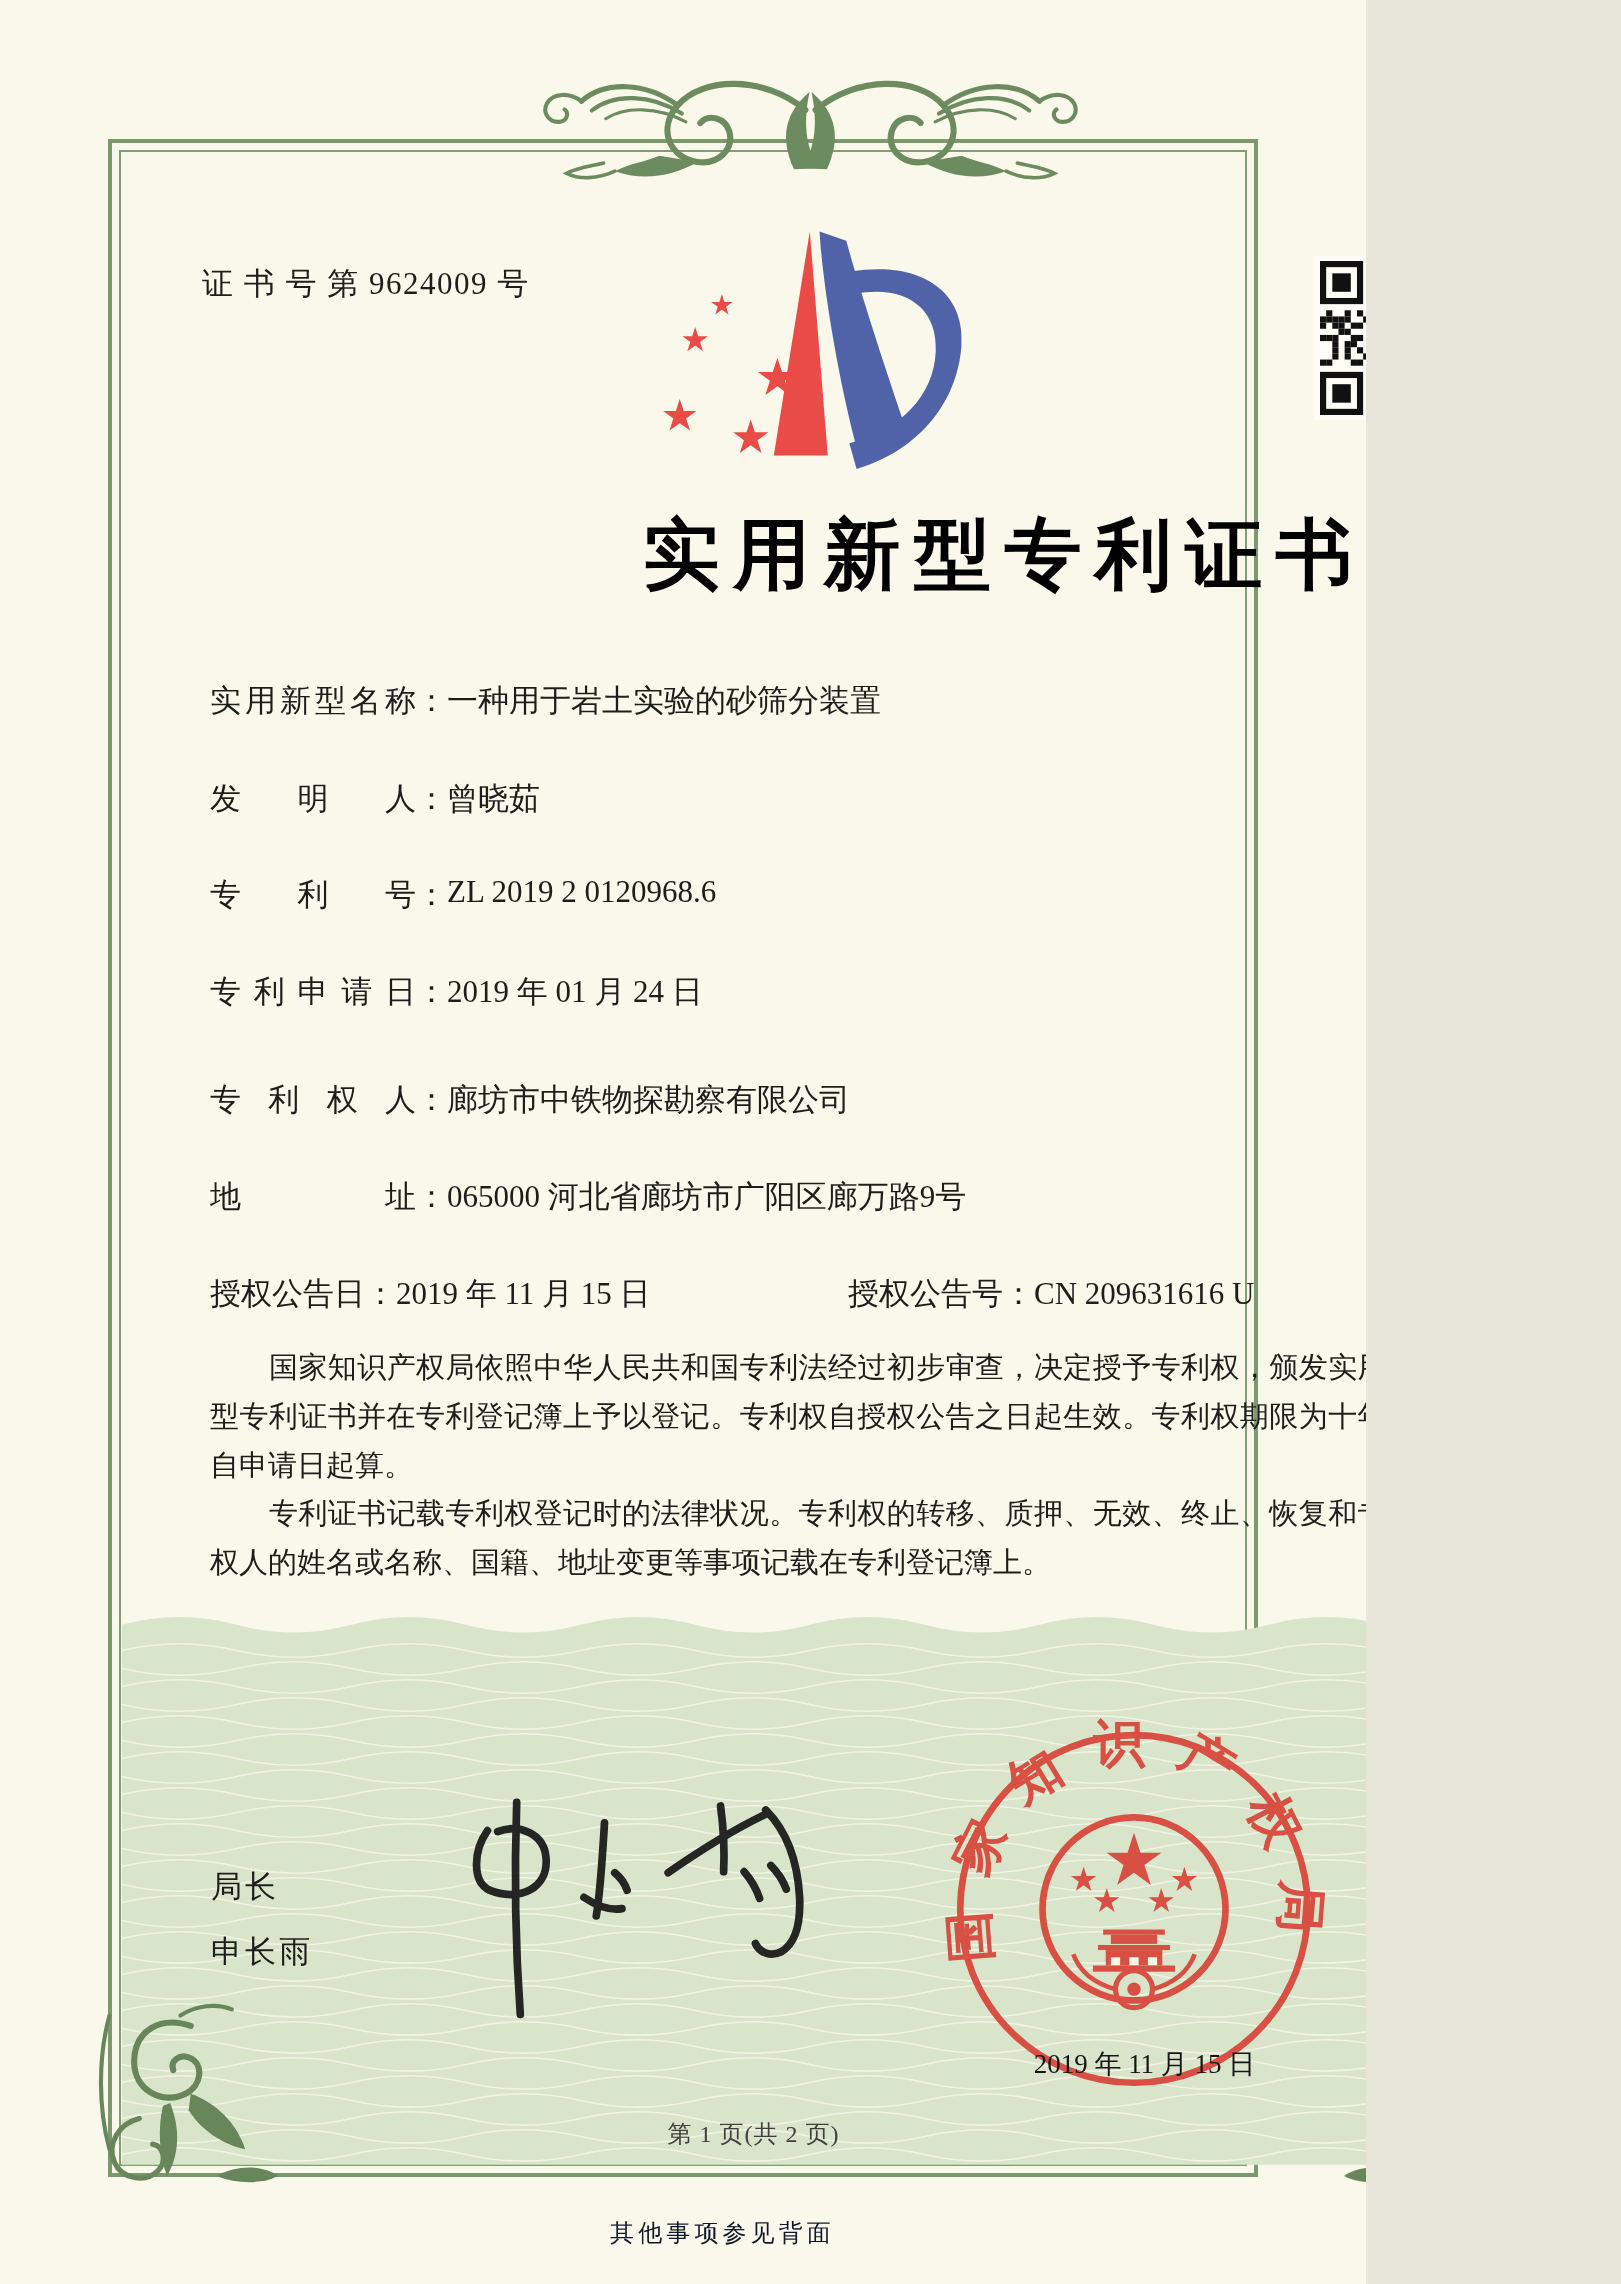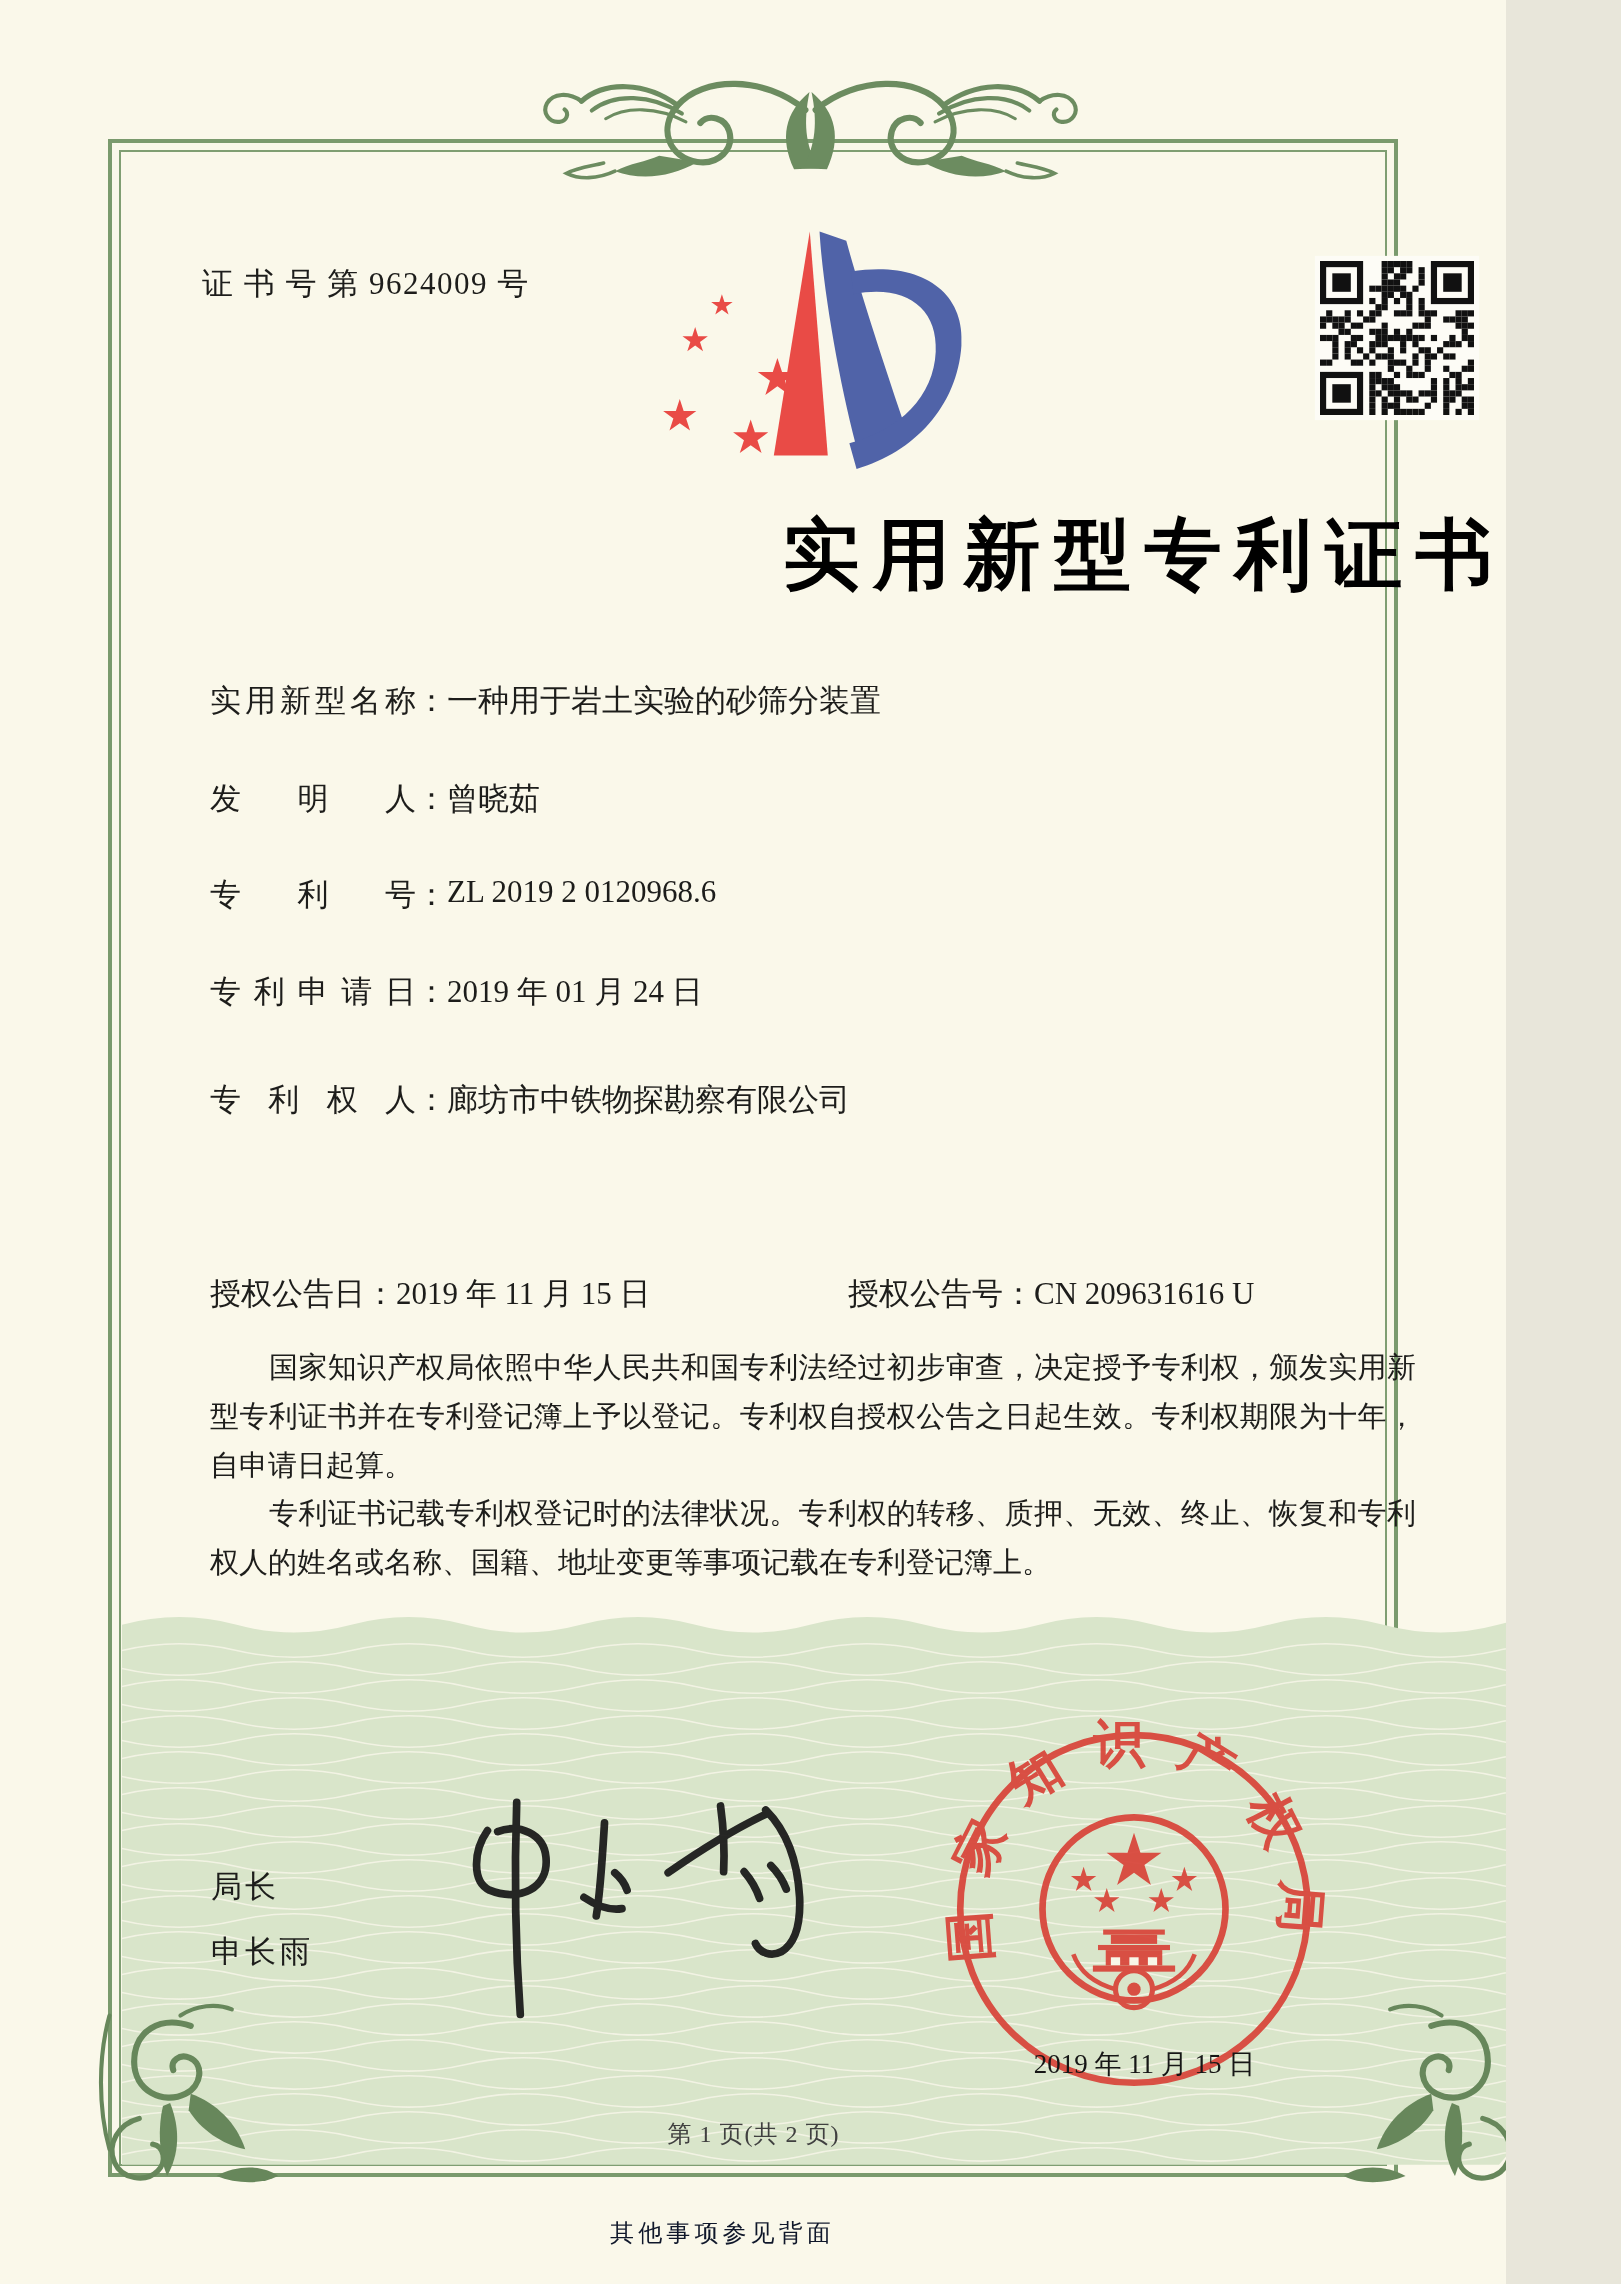--- a/index.html
+++ b/index.html
@@ -1,18 +1,18 @@
 <!DOCTYPE html>
 <html style="font-size:8.2px"><head>
 <meta charset="utf-8">
 <style>
   html,body{margin:0;padding:0;background:#e8e6da;}
   .page{
     position:relative;
-    width:1506px;height:2284px;
+    width:1366px;height:2284px;
     background:#faf8ea;
     font-family:"Liberation Serif","DejaVu Serif",serif;
     color:#1d1d1b;
     overflow:hidden;
   }
   
   .frame-outer{
     position:absolute;left:108px;top:139px;right:108px;bottom:107px;
     border:4.6px solid #7a9a6d;
   }
@@ -405,20 +405,23 @@
   </div>
   <div class="abs field-row row-3 z-text">
     <span class="field-label">专利号</span><span class="field-colon">：</span><span class="field-value">ZL 2019 2 0120968.6</span>
   </div>
   <div class="abs field-row row-4 z-text">
     <span class="field-label">专利申请日</span><span class="field-colon">：</span><span class="field-value">2019 年 01 月 24 日</span>
   </div>
   <div class="abs field-row row-5 z-text">
     <span class="field-label">专利权人</span><span class="field-colon">：</span><span class="field-value">廊坊市中铁物探勘察有限公司</span>
   </div>
+  <div class="abs field-row row-6 z-text">
+    <span class="field-label">地址</span><span class="field-colon">：</span><span class="field-value">065000 河北省廊坊市广阳区廊万路9号</span>
+  </div>
   <div class="abs field-row row-7 z-text">
     <span>授权公告日</span><span>：</span><span>2019 年 11 月 15 日</span>
     <span class="grant-col2">
       <span>授权公告号</span><span>：</span><span>CN 209631616 U</span>
     </span>
   </div>
 
   <div class="abs para para-1 z-text">国家知识产权局依照中华人民共和国专利法经过初步审查，决定授予专利权，颁发实用新型专利证书并在专利登记簿上予以登记。专利权自授权公告之日起生效。专利权期限为十年，自申请日起算。</div>
   <div class="abs para para-2 z-text">专利证书记载专利权登记时的法律状况。专利权的转移、质押、无效、终止、恢复和专利权人的姓名或名称、国籍、地址变更等事项记载在专利登记簿上。</div>
 

